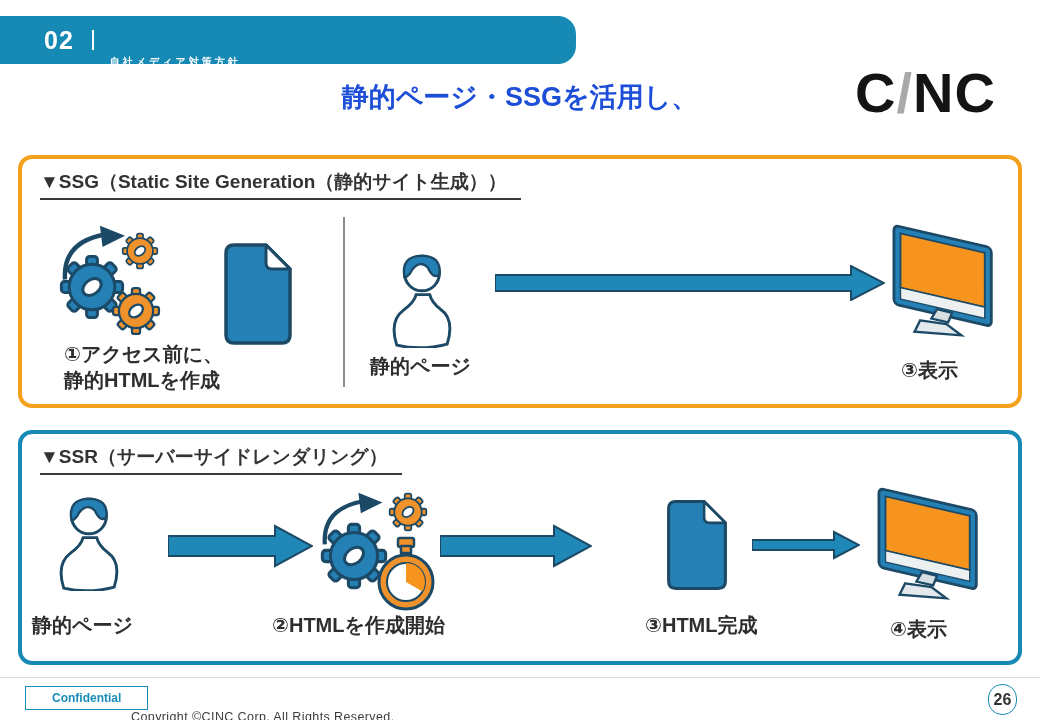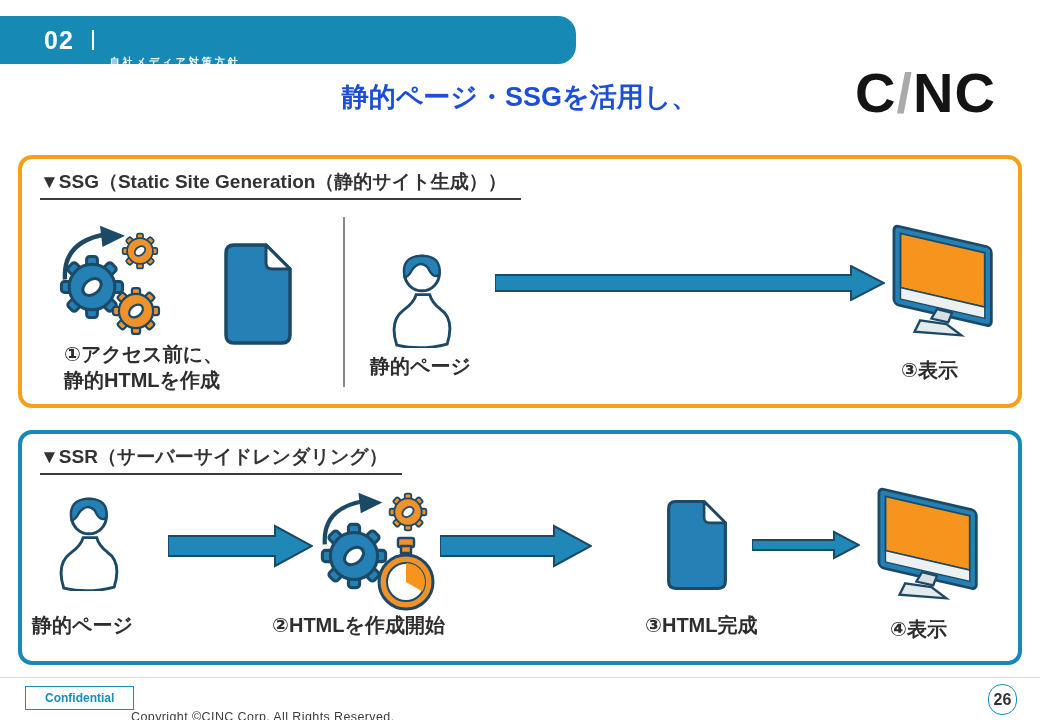--- a/index.html
+++ b/index.html
@@ -26,21 +26,21 @@
   .panel-heading{position:absolute;left:18px;top:10px;font-size:19px;font-weight:bold;color:#333;
                  border-bottom:2px solid #3a3a3a;padding:0 14px 3px 0;white-space:nowrap;}
   .icon{position:absolute;line-height:0;}
   .step-label{position:absolute;font-size:20px;font-weight:bold;color:#2e2e2e;line-height:1.3;white-space:nowrap;}
   .vdivider{position:absolute;width:2px;background:#8a8a8a;}
   .arrow-svg{position:absolute;line-height:0;}
 
   
   .footer-sep{position:absolute;left:0;top:677px;width:1040px;height:1px;background:#dcdcdc;}
   .confidential{position:absolute;left:25px;top:686px;border:1px solid #1A8CB8;color:#1A8CB8;
-                font-size:12px;font-weight:bold;padding:4px 19px;background:#fff;}
+                font-size:12px;font-weight:bold;padding:4px 26px;background:#fff;}
   .copyright{position:absolute;left:131px;top:710px;font-size:12.5px;font-weight:normal;color:#3c3c3c;letter-spacing:0.4px;}
   .page-num{position:absolute;right:23px;top:684px;width:27px;height:29px;border:1.5px solid #1A8CB8;
             border-radius:14px;font-size:16px;font-weight:bold;color:#333;display:flex;align-items:center;
             justify-content:center;background:#fff;}
 </style>
 </head>
 <body>
 
 <svg style="position:absolute;width:0;height:0" aria-hidden="true">
   <defs>

